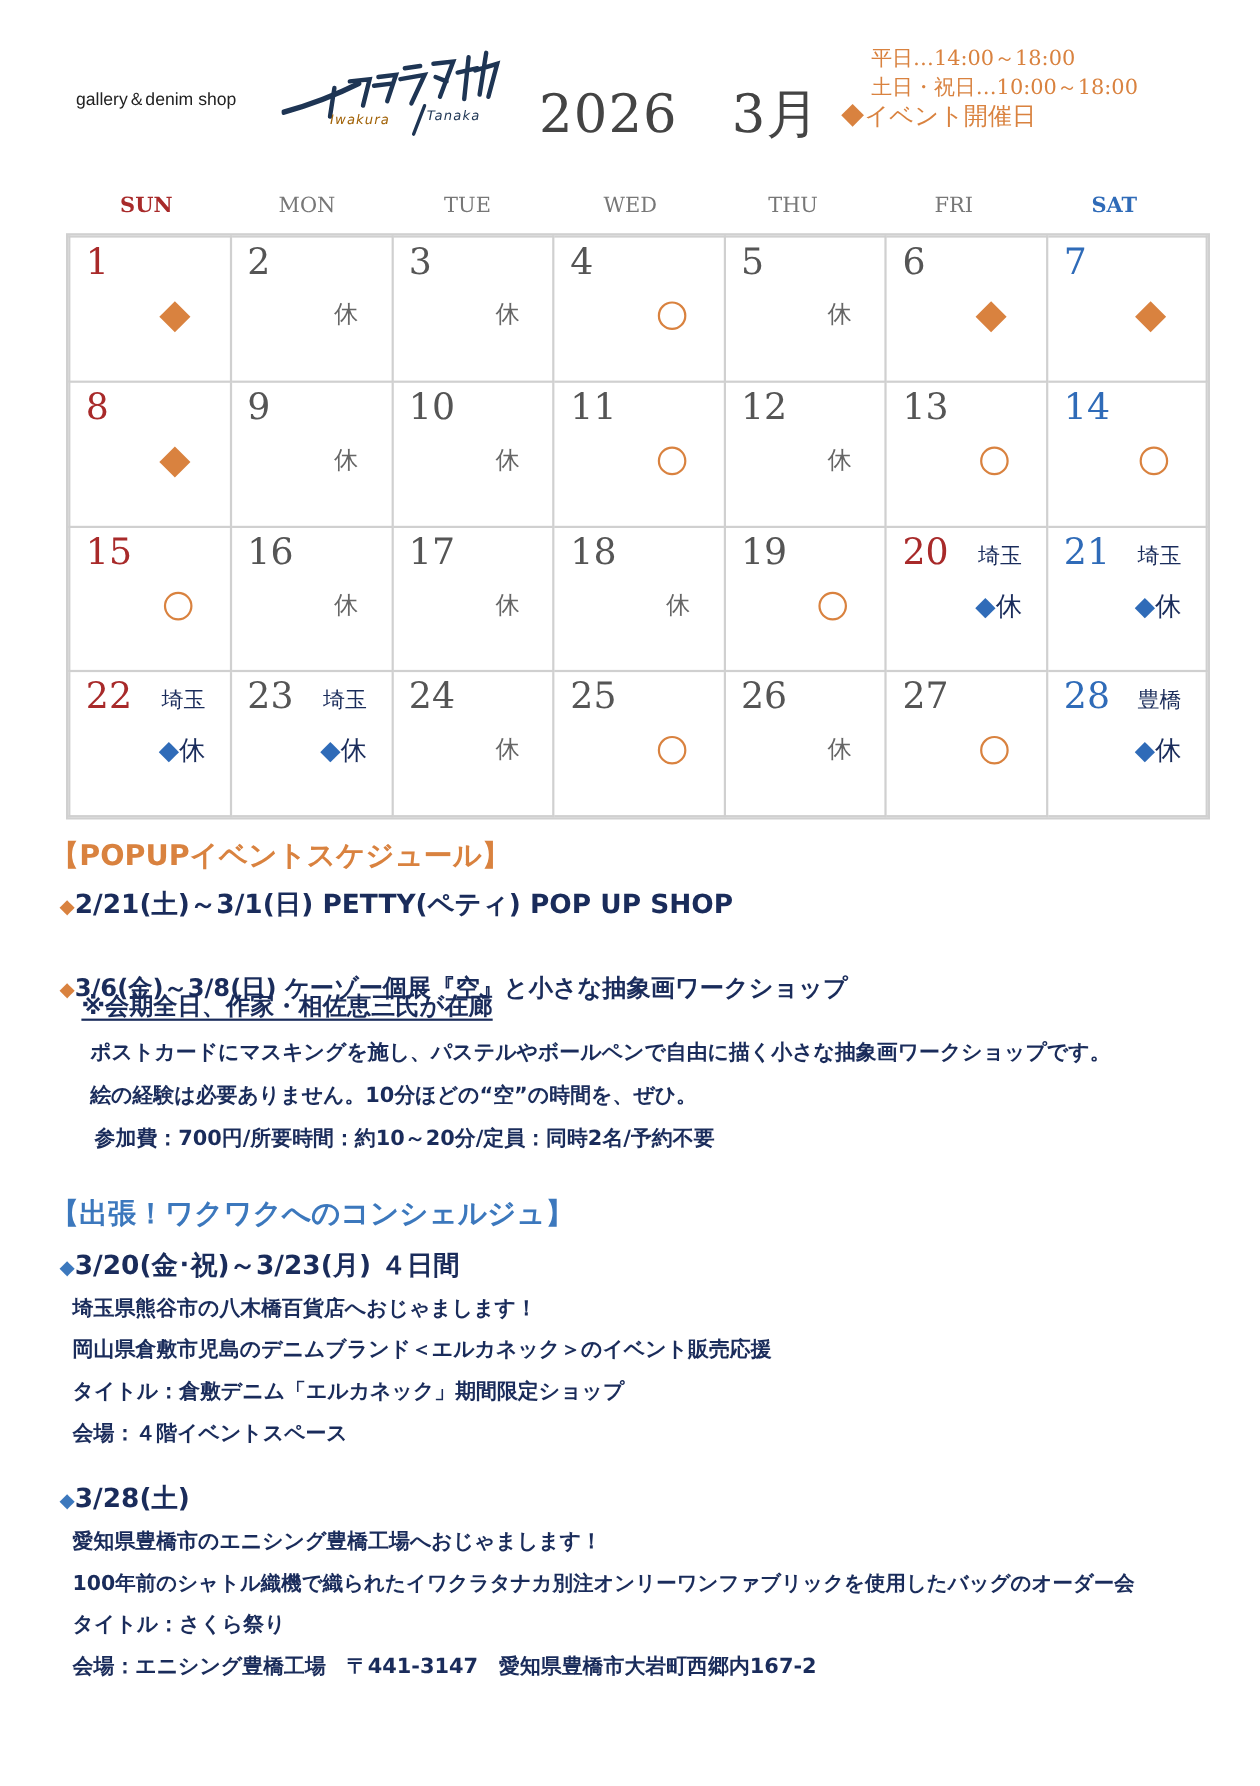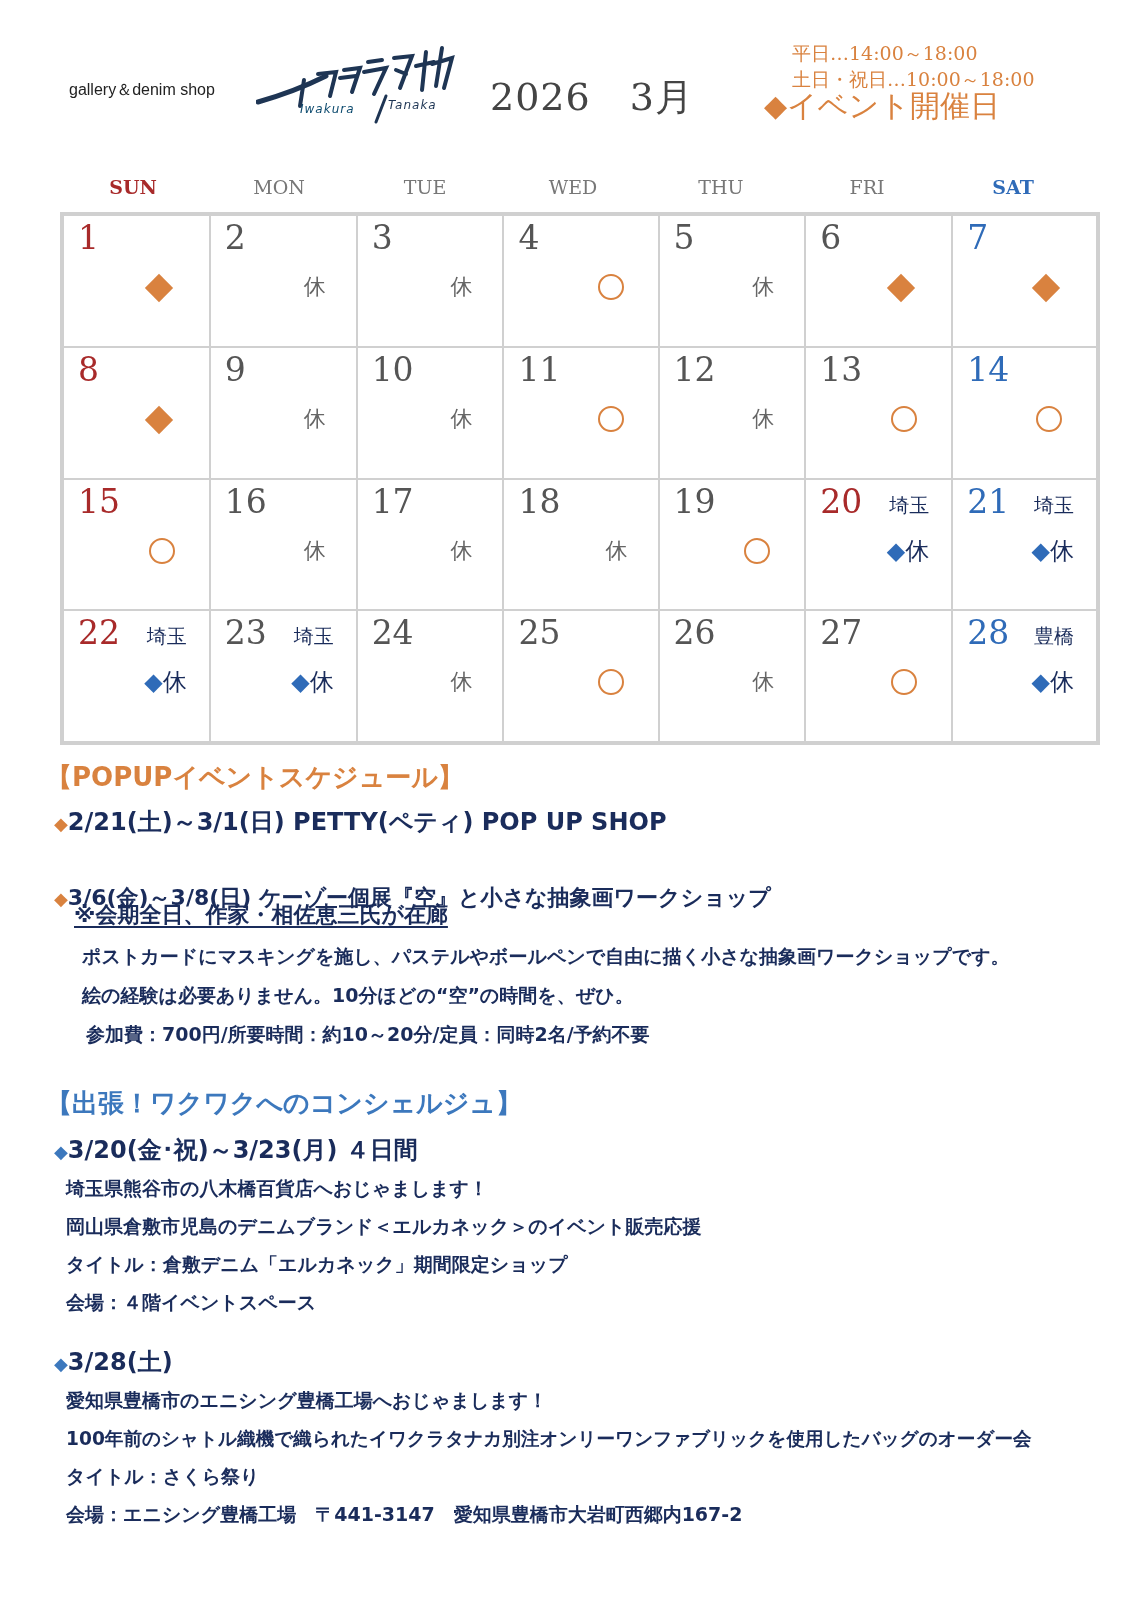--- a/index.html
+++ b/index.html
@@ -2,27 +2,27 @@
 <html><head>
 <meta charset="utf-8">
 <style>
   * { margin: 0; padding: 0; box-sizing: border-box; }
   html, body { width: 1145px; height: 1624px; background: #ffffff; overflow: hidden; }
   body { position: relative; font-family: "DejaVu Sans", sans-serif; }
 
   
   .tagline { position: absolute; left: 69px; top: 80px; font-size: 16px; color: #222; font-family: "Liberation Sans", sans-serif; }
   .logo { position: absolute; left: 256px; top: 44px; width: 200px; height: 85px; }
-  .logo-sub { position: absolute; left: 300px; top: 102px; font-size: 12px; color: #0c4a6e; font-style: italic; font-family: "DejaVu Sans", sans-serif; letter-spacing: 1px; }
+  .logo-sub { position: absolute; left: 300px; top: 102px; font-size: 12px; color: #a16207; font-style: italic; font-family: "DejaVu Sans", sans-serif; letter-spacing: 1px; }
   .logo-sub2 { position: absolute; left: 388px; top: 98px; font-size: 12px; color: #1e3554; font-style: italic; font-family: "DejaVu Sans", sans-serif; letter-spacing: 1px; }
-  .month-title { position: absolute; left: 490px; top: 72px; font-size: 38px; color: #444; font-family: "DejaVu Serif", serif; letter-spacing: 1px; white-space: pre; }
+  .month-title { position: absolute; left: 490px; top: 72px; font-size: 48px; color: #444; font-family: "DejaVu Serif", serif; letter-spacing: 1px; white-space: pre; }
   .legend { position: absolute; left: 764px; top: 40px; color: #d9823f; font-family: "DejaVu Serif", serif; }
   .legend .l1 { font-size: 22px; line-height: 28px; }
   .legend .l2 { font-size: 19px; line-height: 26px; padding-left: 28px; }
-  .legend .l3 { font-size: 30px; line-height: 28px; }
+  .legend .l3 { font-size: 22px; line-height: 28px; font-family: Liberation Serif, serif; }
 
   
   .dow-row { position: absolute; left: 60px; top: 176px; width: 1040px; height: 30px; display: flex; }
   .dow { flex: 0 0 auto; text-align: center; font-size: 19px; font-family: "DejaVu Serif", serif; color: #777; }
   .dow.sun { color: #a82a2a; font-weight: bold; }
   .dow.sat { color: #2f6bb8; font-weight: bold; }
 
   .grid { position: absolute; left: 60px; top: 212px; width: 1040px; height: 533px; border: 2px solid #d0d0d0; border-collapse: collapse; }
   .grid table { border-collapse: collapse; width: 100%; height: 100%; table-layout: fixed; }
   .grid td { border: 2px solid #d0d0d0; position: relative; vertical-align: top; height: 106px; }

